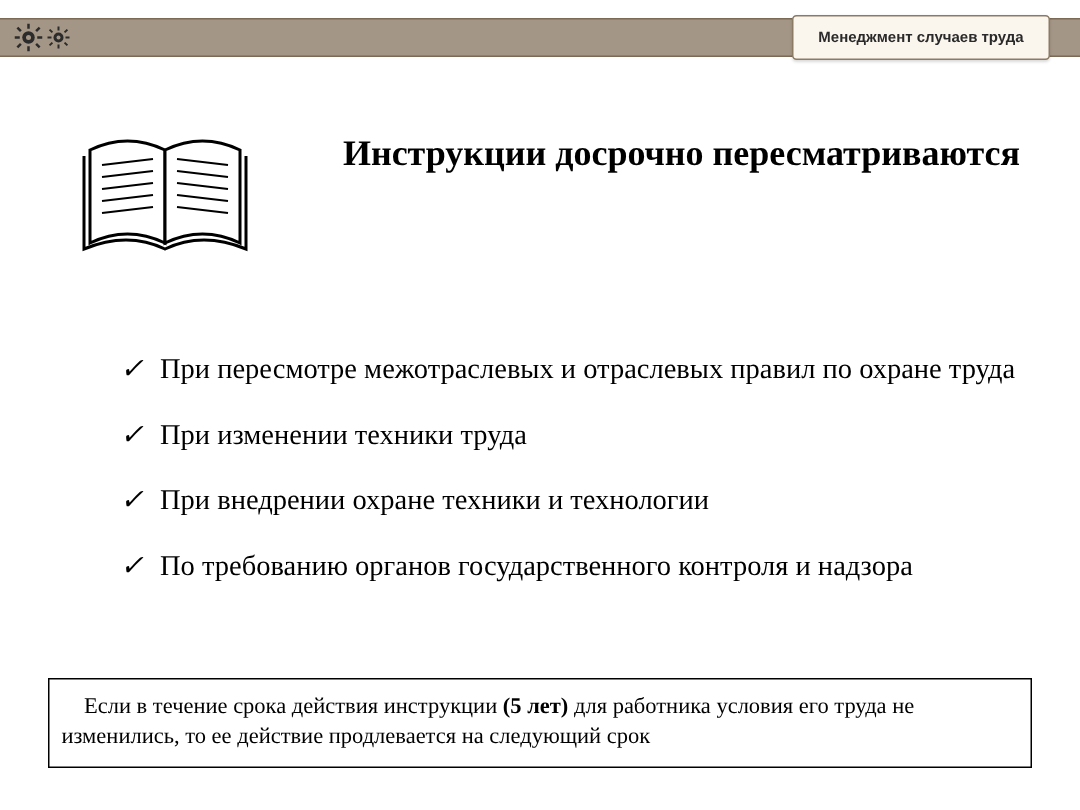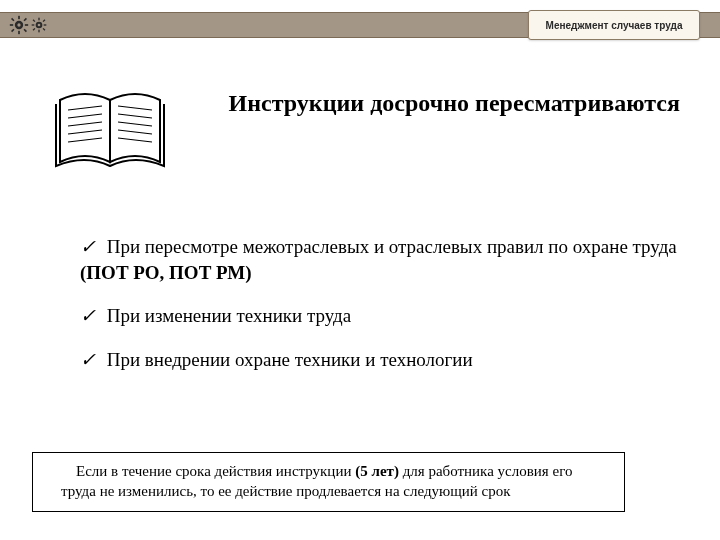--- a/index.html
+++ b/index.html
@@ -81,23 +81,23 @@
     margin-bottom: 18px;
   }
   .check {
     font-style: italic;
     margin-right: 6px;
   }
   .footer-box {
     position: absolute;
     left: 32px;
     bottom: 28px;
-    width: 593px;
+    width: 656px;
     border: 1px solid #000;
-    padding: 8px 14px 10px 28px;
+    padding: 8px 14px 10px 8px;
     font-size: 15px;
     line-height: 1.35;
   }
 </style>
 </head>
 <body>
 
 <div class="topbar">
   <div class="gears">
     <svg width="20" height="20" viewBox="0 0 24 24">
@@ -155,27 +155,30 @@
     </g>
   </svg>
 </div>
 
 <div class="heading">Инструкции  досрочно пересматриваются</div>
 
 <div class="list">
   <div class="item">
     <span class="check">✓</span>
     <span>При пересмотре межотраслевых и отраслевых правил  по охране труда</span><br>
-    <b>(ПОТ РО, ПОТ РМ)</b>
   </div>
   <div class="item">
     <span class="check">✓</span>
     <span>При изменении техники труда</span>
   </div>
   <div class="item">
     <span class="check">✓</span>
     <span>При внедрении охране техники и технологии</span>
   </div>
+  <div class="item">
+    <span class="check">✓</span>
+    <span>По  требованию  органов  государственного контроля и надзора</span>
+  </div>
 </div>
 
 <div class="footer-box">
   &nbsp;&nbsp;&nbsp;&nbsp;<span>Если в течение срока действия инструкции </span><b>(5 лет)</b><span>  для  работника  условия  его труда не изменились,  то ее действие продлевается на следующий срок</span>
 </div>
 
 </body></html>

